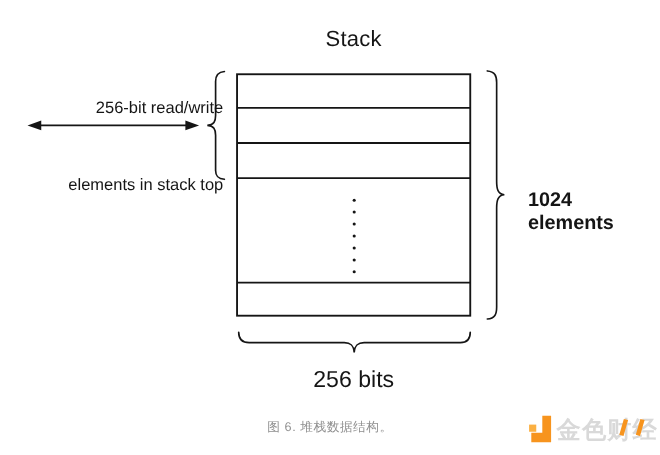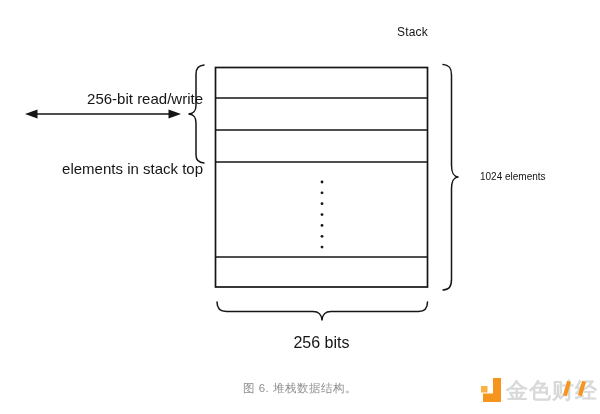--- a/index.html
+++ b/index.html
@@ -13,29 +13,29 @@
   .canvas{
     position:relative;width:600px;height:414px;background:#ffffff;overflow:hidden;
     font-family:"Liberation Sans","DejaVu Sans",sans-serif;color:var(--line);
   }
   .abs{position:absolute;}
   svg.layer{position:absolute;left:0;top:0;}
   .stroked{stroke:var(--line);fill:none;}
   .filled{fill:var(--line);stroke:none;}
   #dots circle{fill:var(--line);}
   .title{
-    left:215px;top:25px;width:213px;text-align:right;
-    font-size:12px;font-weight:400;letter-spacing:0.2px;color:var(--line);
+    left:215px;top:25px;width:213px;text-align:center;
+    font-size:20px;font-weight:400;letter-spacing:0.2px;color:var(--line);
   }
   .llabel{left:20px;width:183px;text-align:right;font-size:15px;line-height:16px;color:var(--line);}
   .l1{top:91px;}
   .l2{top:133px;}
   .l3{top:161px;}
-  .rlabel{left:480px;top:171px;font-size:10px;color:var(--line);}
-  .blabel{left:215px;top:334px;width:213px;text-align:center;font-size:16px;color:var(--line);}
+  .rlabel{left:480px;top:171px;font-size:18px;color:var(--line);font-weight:bold;}
+  .blabel{left:215px;top:334px;width:213px;text-align:center;font-size:21px;color:var(--line);}
   .caption{
     left:0;top:381px;width:600px;text-align:center;
     font-size:11.5px;letter-spacing:0.5px;color:var(--caption-gray);
   }
   .logo{left:479px;top:374px;width:118px;height:32px;}
   .logo-icon{position:absolute;left:0;top:2px;}
   .logo-icon .dot{fill:var(--logo-orange-light);}
   .logo-icon .jay{fill:var(--logo-orange);}
   .logo-text{
     position:absolute;left:27px;top:2px;

